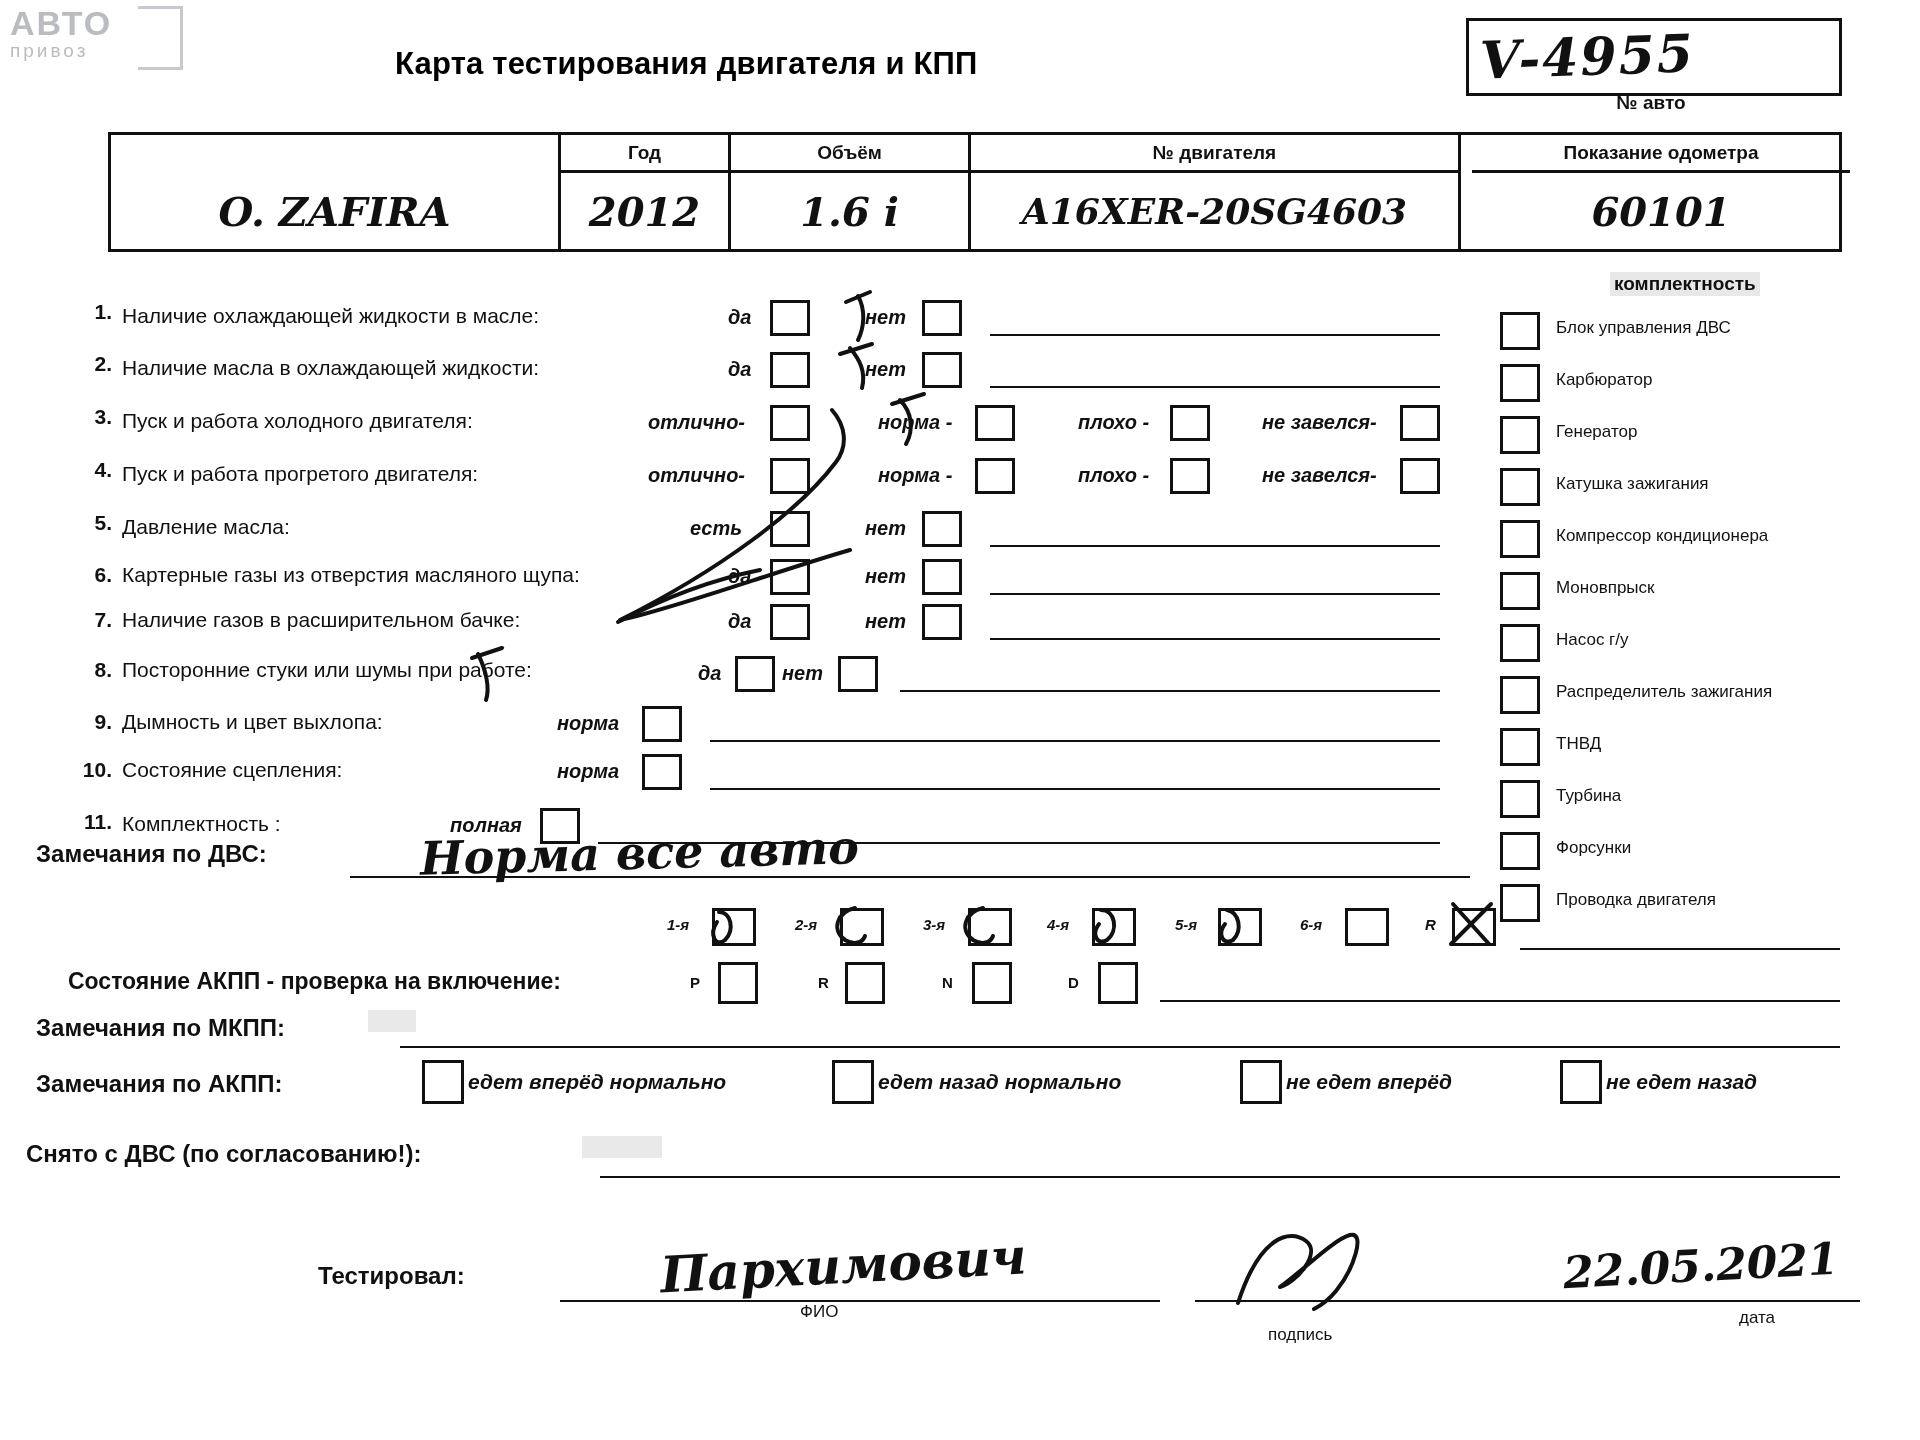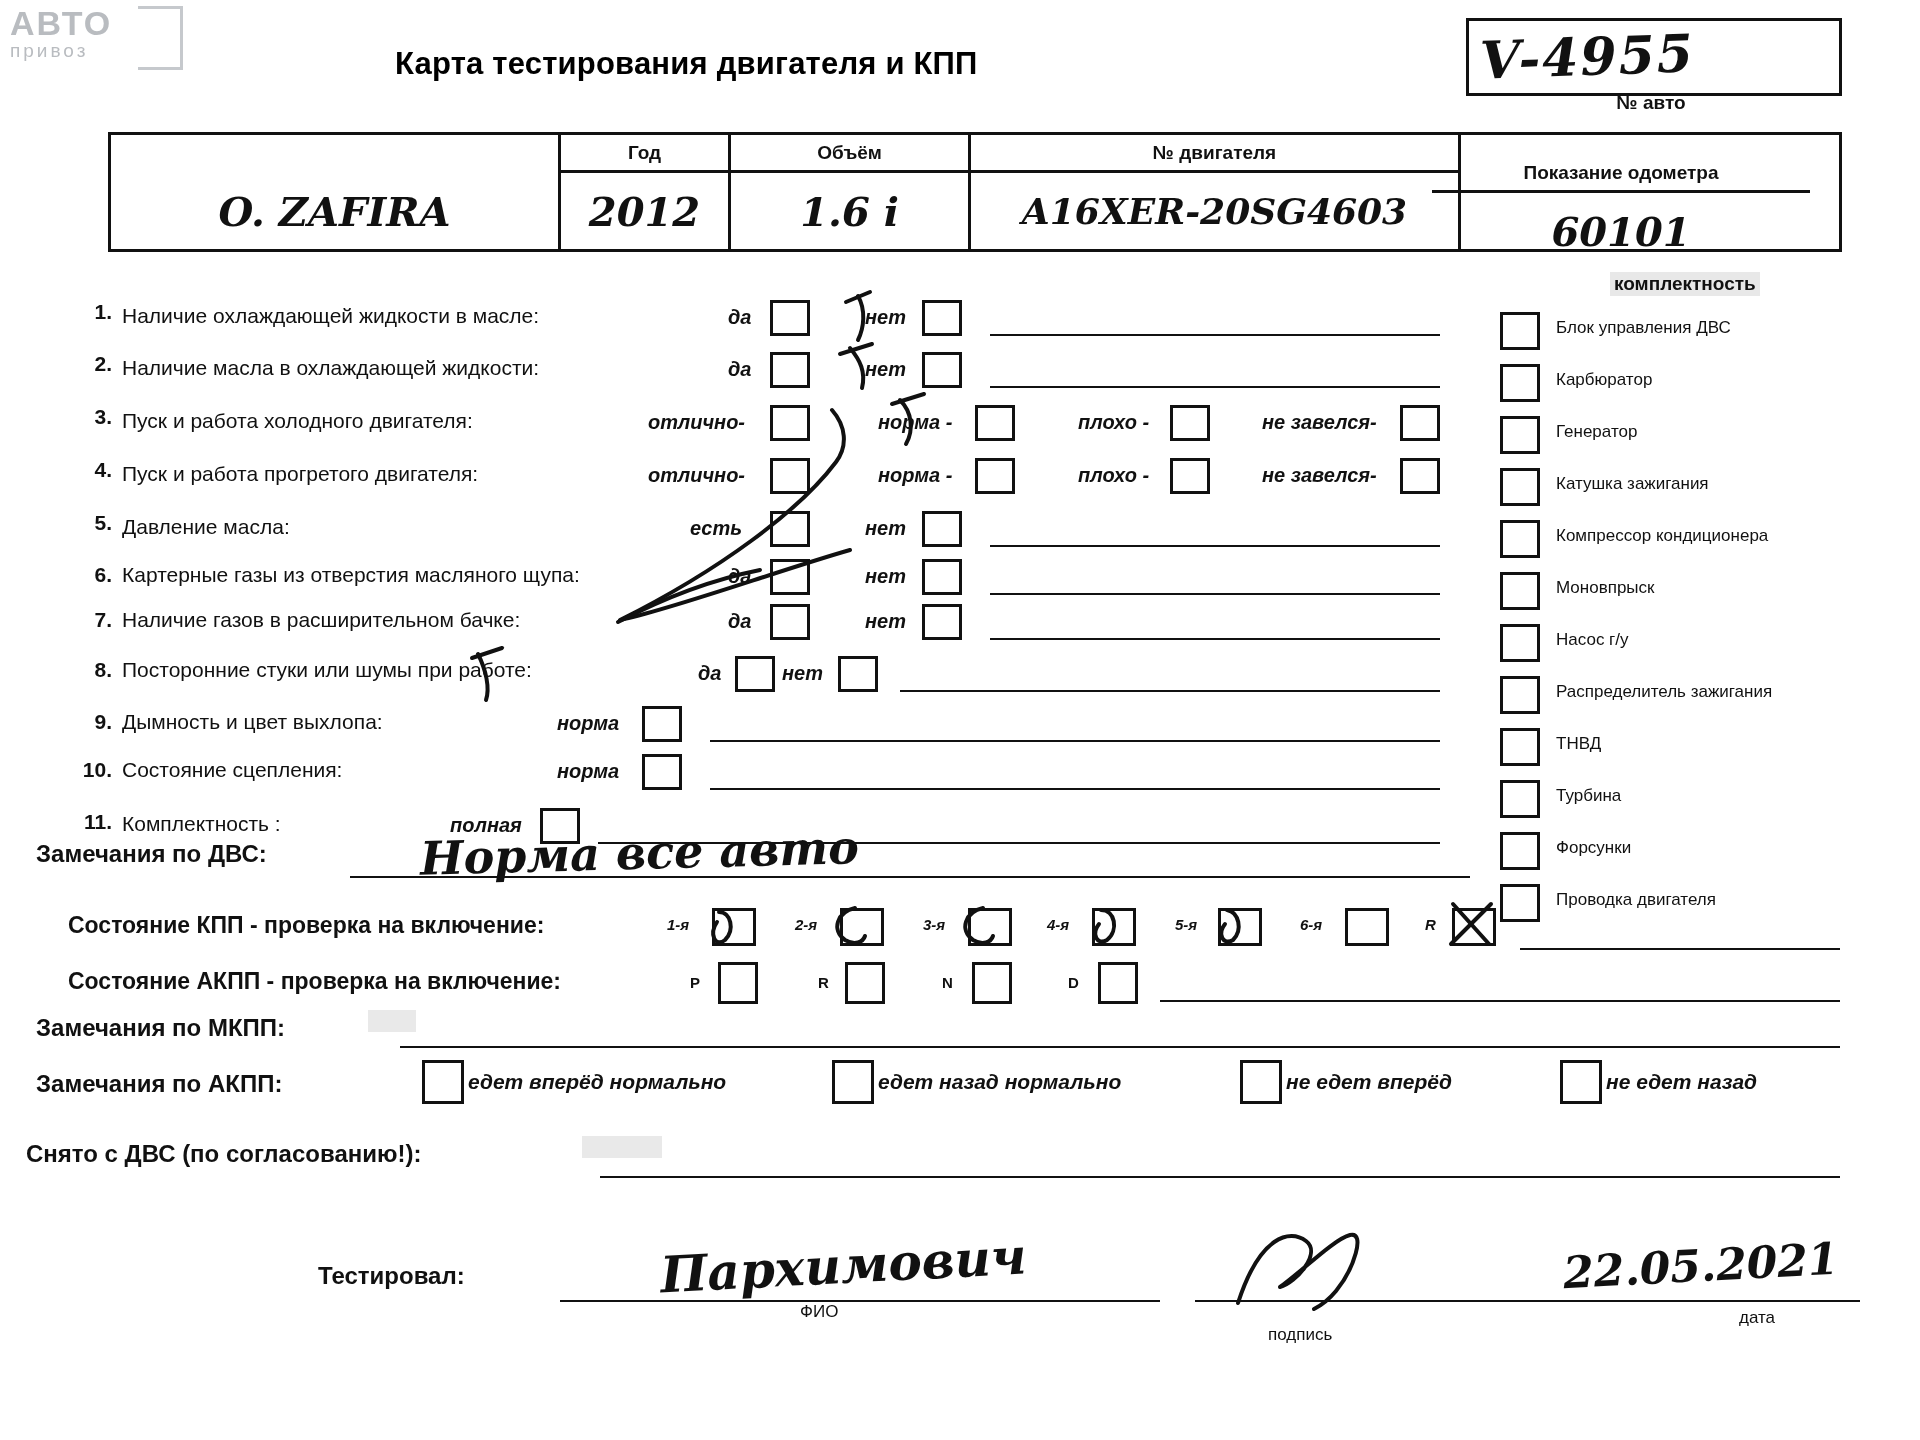--- a/index.html
+++ b/index.html
@@ -143,21 +143,21 @@
       <div class="val">2012</div>
     </div>
     <div class="cell" style="left:620px;width:240px;">
       <div class="hdr">Объём</div>
       <div class="val">1.6 i</div>
     </div>
     <div class="cell" style="left:860px;width:490px;">
       <div class="hdr">№ двигателя</div>
       <div class="val" style="font-size:36px;">A16XER-20SG4603</div>
     </div>
-    <div class="cell" style="left:1321px;width:378px;border-right:none;margin-top:20px;">
+    <div class="cell" style="left:1361px;width:378px;border-right:none;">
       <div class="hdr">Показание одометра</div>
       <div class="val">60101</div>
     </div>
   </div>
 
   <div class="list">
 
     <div class="row" style="height:52px;">
       <div class="num">1.</div>
       <div class="lbl" style="top:4px;">Наличие охлаждающей жидкости в масле:</div>
@@ -319,21 +319,20 @@
     <div class="kitem">
       <div class="kbox"></div>
       <div class="klbl">Проводка двигателя</div>
     </div>
   </div>
 
   <div class="strong" style="position:absolute;left:36px;top:840px;">Замечания по ДВС:</div>
   <div class="hline" style="left:350px;top:876px;width:1120px;"></div>
   <div class="ink" style="left:420px;top:826px;font-size:46px;transform:rotate(-1.5deg);">Норма все авто</div>
 
-  <div class="strong" style="position:absolute;left:68px;top:912px;font-size:23px;">Состояние КПП - проверка на включение:</div>
   <div class="glabel" style="left:667px;top:916px;">1-я</div>
   <div class="gearbox" style="left:712px;top:908px;"></div>
   <div class="glabel" style="left:795px;top:916px;">2-я</div>
   <div class="gearbox" style="left:840px;top:908px;"></div>
   <div class="glabel" style="left:923px;top:916px;">3-я</div>
   <div class="gearbox" style="left:968px;top:908px;"></div>
   <div class="glabel" style="left:1047px;top:916px;">4-я</div>
   <div class="gearbox" style="left:1092px;top:908px;"></div>
   <div class="glabel" style="left:1175px;top:916px;">5-я</div>
   <div class="gearbox" style="left:1218px;top:908px;"></div>

